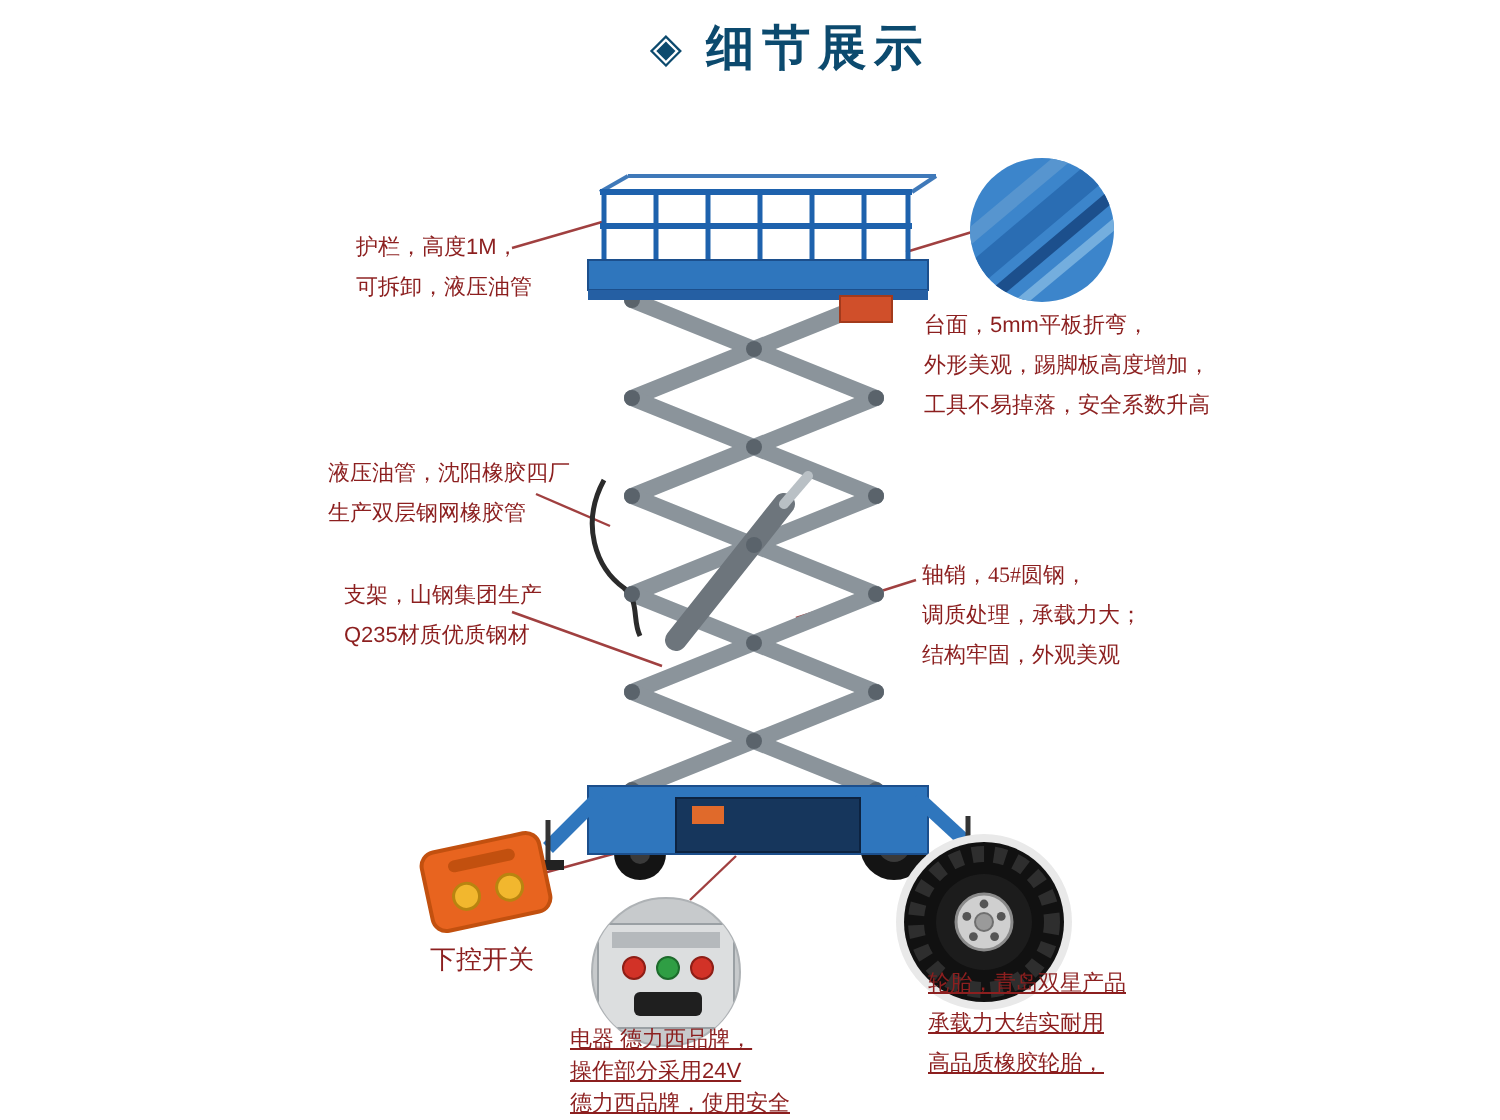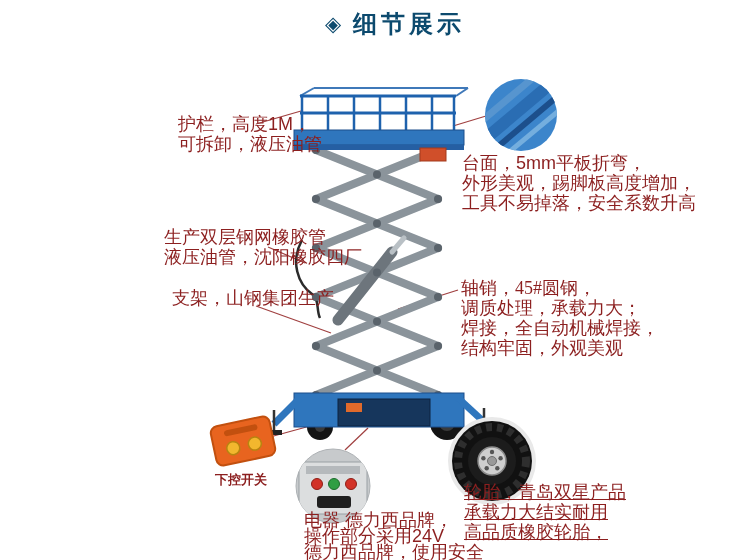--- a/index.html
+++ b/index.html
@@ -3,21 +3,21 @@
 <meta charset="utf-8">
 <style>
   html,body{margin:0;padding:0;background:#fff;}
   .canvas{position:relative;width:750px;height:560px;background:#ffffff;overflow:hidden;
           font-family:"Liberation Sans","DejaVu Sans",sans-serif;}
   .title{position:absolute;top:8px;left:0;width:100%;text-align:center;font-weight:bold;
          font-size:24px;color:#0c4a6e;letter-spacing:4px;margin-left:20px;}
   .title .diamond{display:inline-block;margin-right:12px;font-size:21px;letter-spacing:0;
                   transform:translateY(-1px);}
   svg.scene{position:absolute;left:0;top:0;}
-  .note{position:absolute;color:#8c1f1f;font-size:18px;line-height:20px;white-space:nowrap;}
+  .note{position:absolute;color:#8c1f1f;font-size:11px;line-height:20px;white-space:nowrap;}
   .note--tight{line-height:16px;}
   .note--switch{font-size:13px;}
 </style>
 </head>
 <body>
 
 <div class="canvas">
 
   <svg class="scene" width="750" height="560" viewBox="0 0 750 560">
     <defs>
@@ -176,40 +176,40 @@
     <div>可拆卸，液压油管</div>
   </div>
 
   <div class="note" style="left:462px;top:153px;">
     <div>台面，5mm平板折弯，</div>
     <div>外形美观，踢脚板高度增加，</div>
     <div>工具不易掉落，安全系数升高</div>
   </div>
 
   <div class="note" style="left:164px;top:227px;">
+    <div>液压油管，沈阳橡胶四厂</div>
     <div>生产双层钢网橡胶管</div>
-    <div>液压油管，沈阳橡胶四厂</div>
   </div>
 
   <div class="note" style="left:172px;top:288px;">
     <div>支架，山钢集团生产</div>
+    <div>Q235材质优质钢材</div>
   </div>
 
   <div class="note" style="left:461px;top:278px;font-family:Liberation Serif, serif;">
     <div>轴销，45#圆钢，</div>
     <div>调质处理，承载力大；</div>
-    <div>焊接，全自动机械焊接，</div>
     <div>结构牢固，外观美观</div>
   </div>
 
-  <div class="note note--switch" style="left:215px;top:470px;font-weight:bold;">
+  <div class="note note--switch" style="left:215px;top:470px;">
     <div>下控开关</div>
   </div>
 
-  <div class="note note--tight" style="left:304px;top:512px;">
+  <div class="note note--tight" style="left:285px;top:512px;text-decoration:underline;">
     <div>电器 德力西品牌，</div>
     <div>操作部分采用24V</div>
     <div>德力西品牌，使用安全</div>
   </div>
 
   <div class="note" style="left:464px;top:482px;text-decoration:underline;">
     <div>轮胎，青岛双星产品</div>
     <div>承载力大结实耐用</div>
     <div>高品质橡胶轮胎，</div>
   </div>

